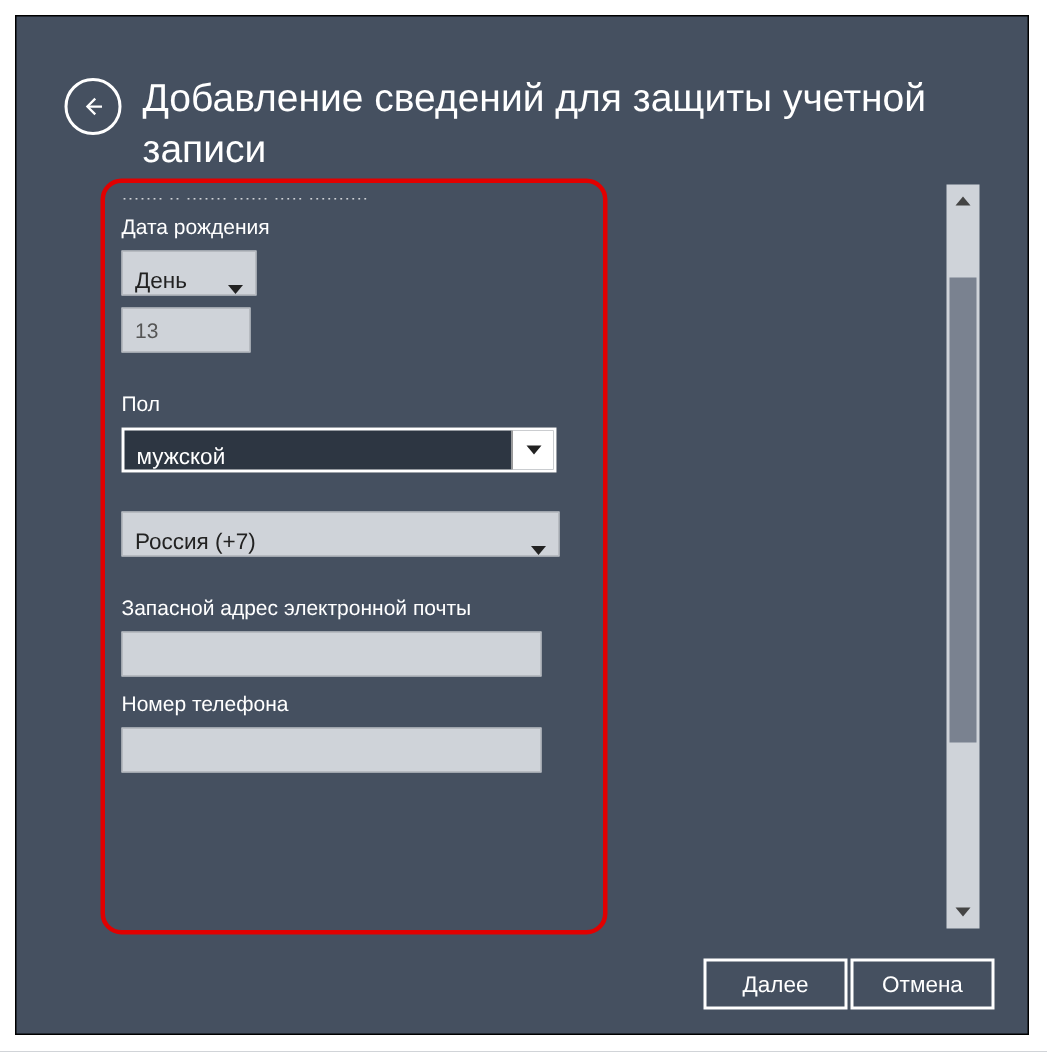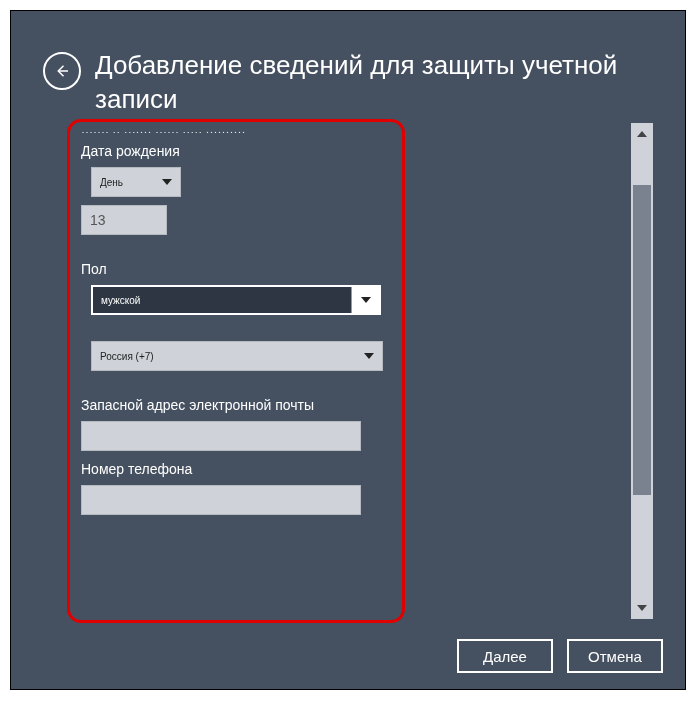--- a/index.html
+++ b/index.html
@@ -97,27 +97,26 @@
     margin-bottom: 8px;
   }
   .row {
     display: flex;
     gap: 10px;
     margin-bottom: 8px;
   }
   .select, .select-dark {
     height: 30px;
     display: flex;
-    align-items: center;
+    align-items: flex-end;
     justify-content: space-between;
     padding: 0 8px;
-    font-size: 10px;
+    font-size: 15px;
     box-sizing: border-box;
     cursor: pointer;
-    margin-left: 10px;
   }
   .select {
     background: #cfd3d9;
     color: #222;
     border: 1px solid #b6bac0;
   }
   .select-dark {
     background: #2d3642;
     color: #fff;
     border: 2px solid #fff;
@@ -198,21 +197,21 @@
     border-right:5px solid transparent;
   }
   .sb-chev-up { border-bottom: 6px solid #444; }
   .sb-chev-down { border-top: 6px solid #444; }
 
   .footer {
     position: absolute;
     bottom: 16px;
     right: 22px;
     display: flex;
-    gap: 14px;
+    gap: 2px;
   }
   .btn {
     min-width: 96px;
     height: 34px;
     border: 2px solid #fff;
     background: transparent;
     color: #fff;
     font-size: 15px;
     display: flex;
     align-items: center;

